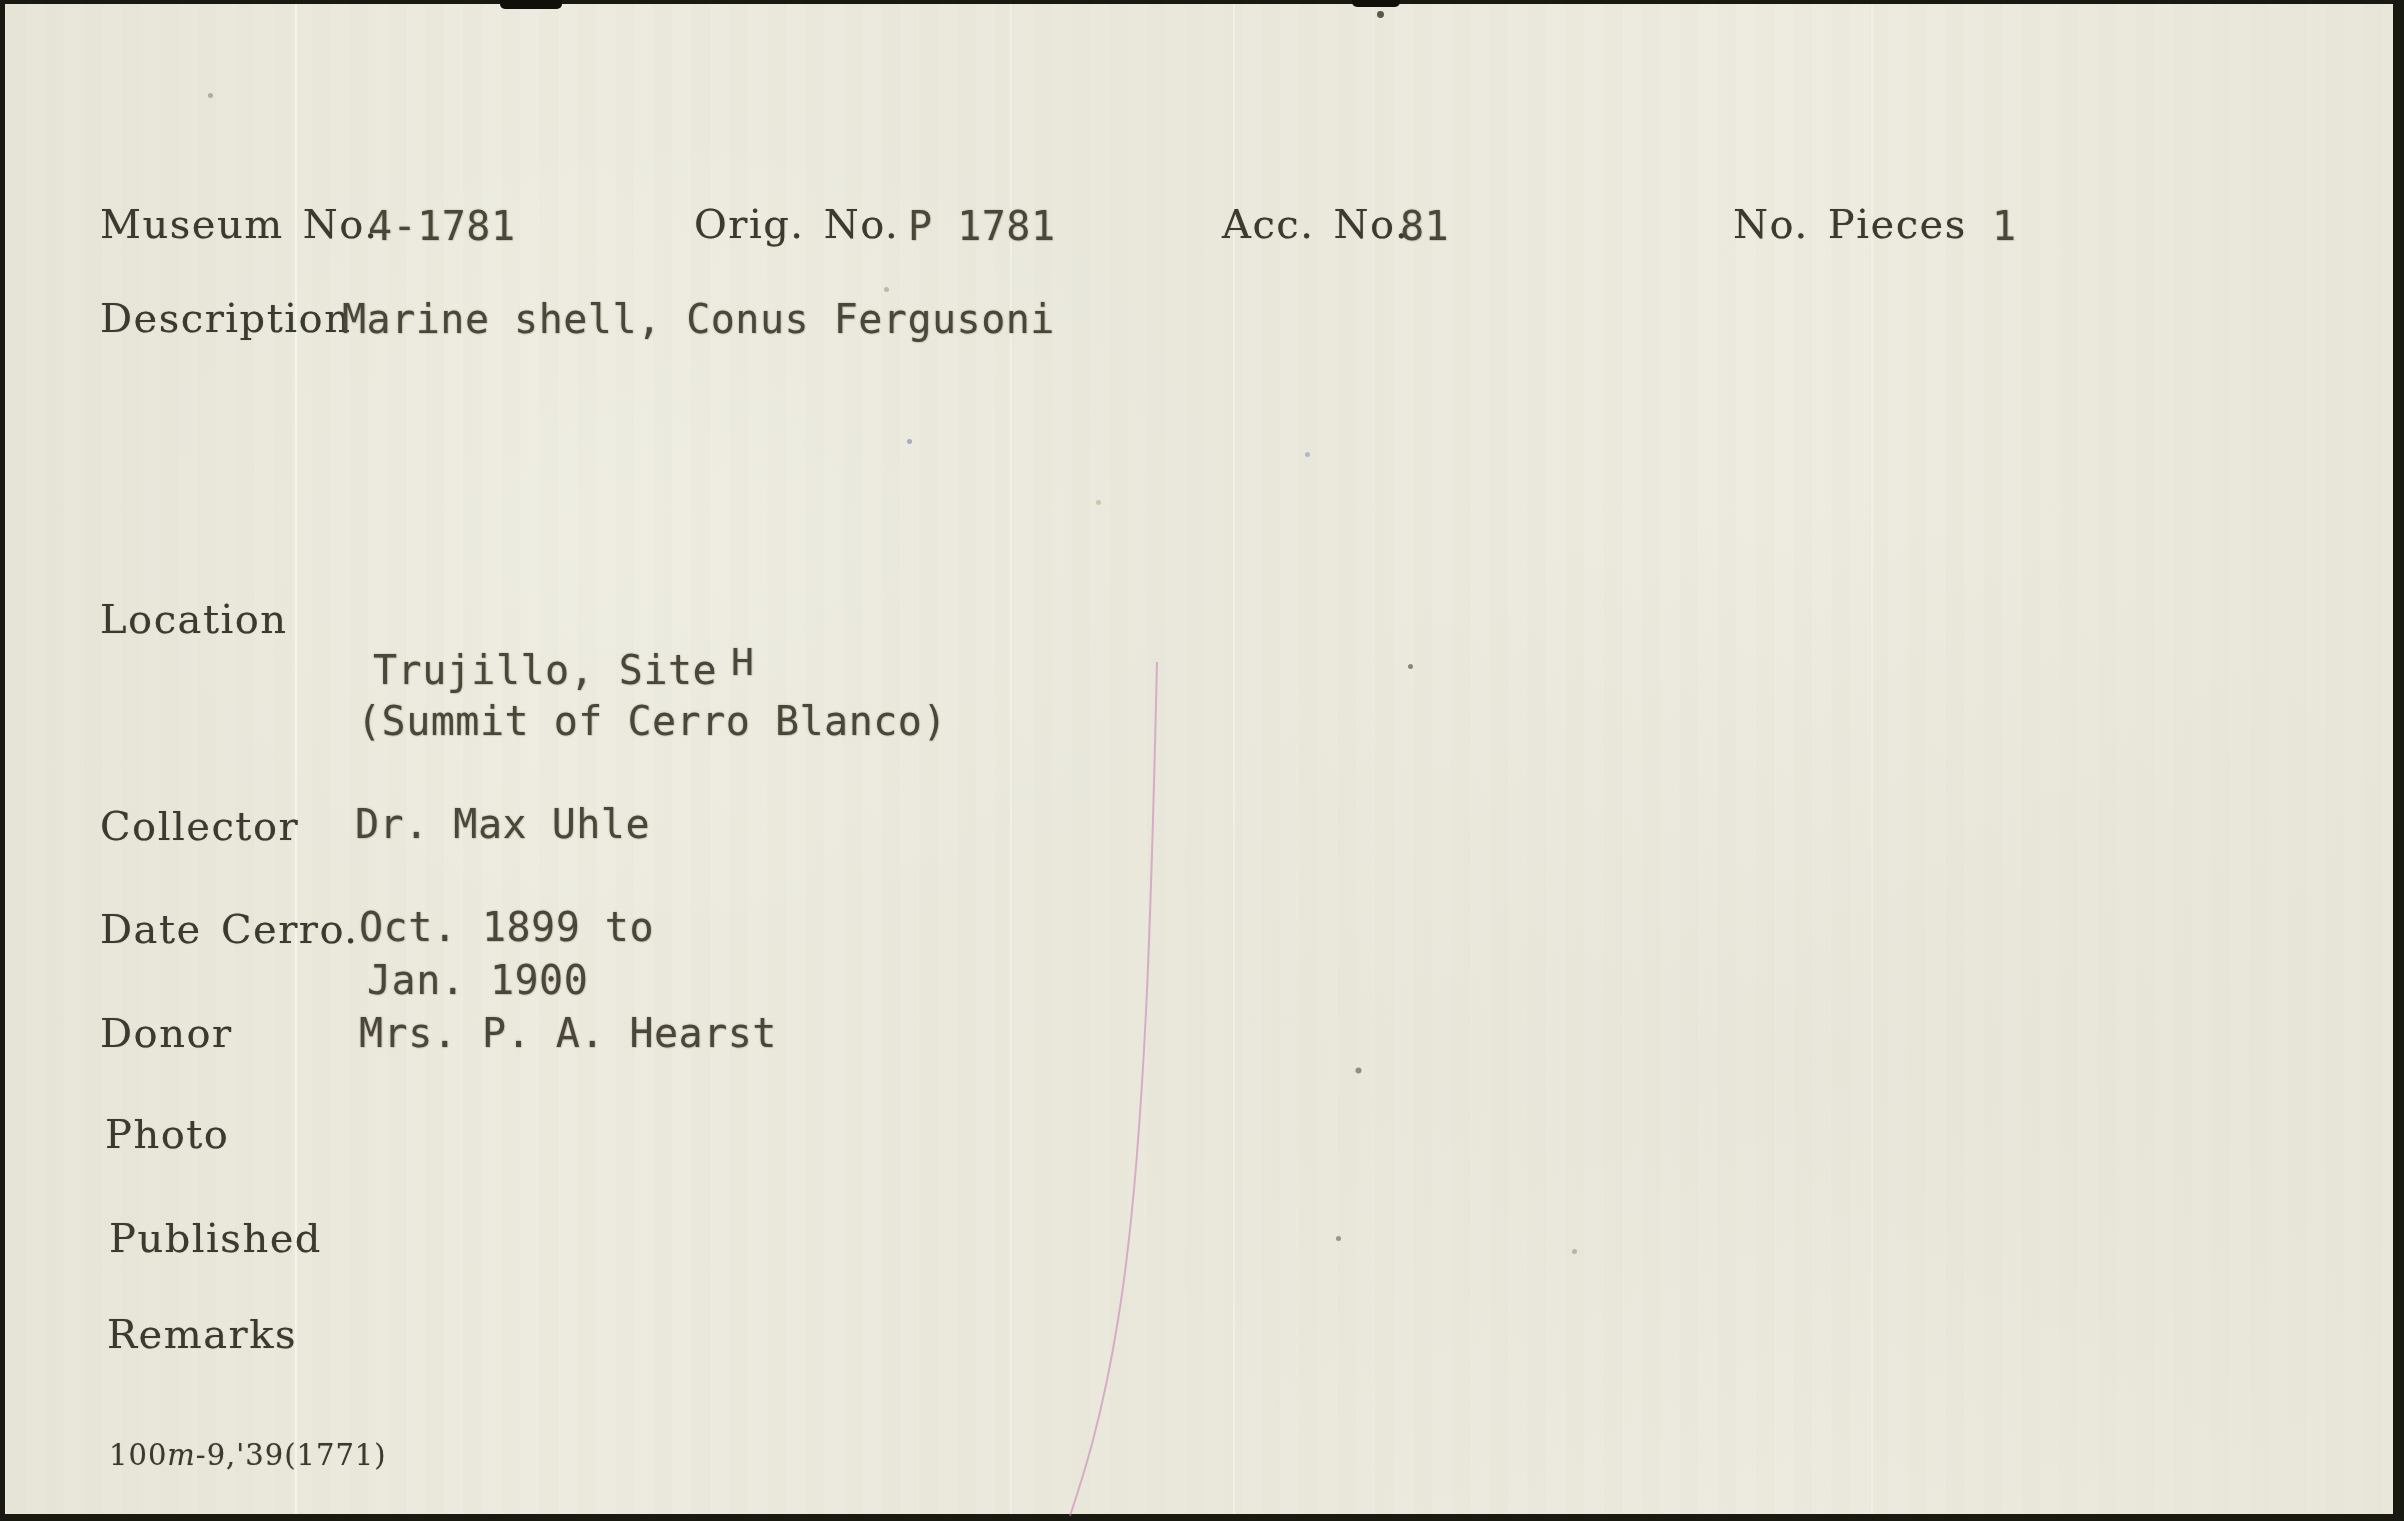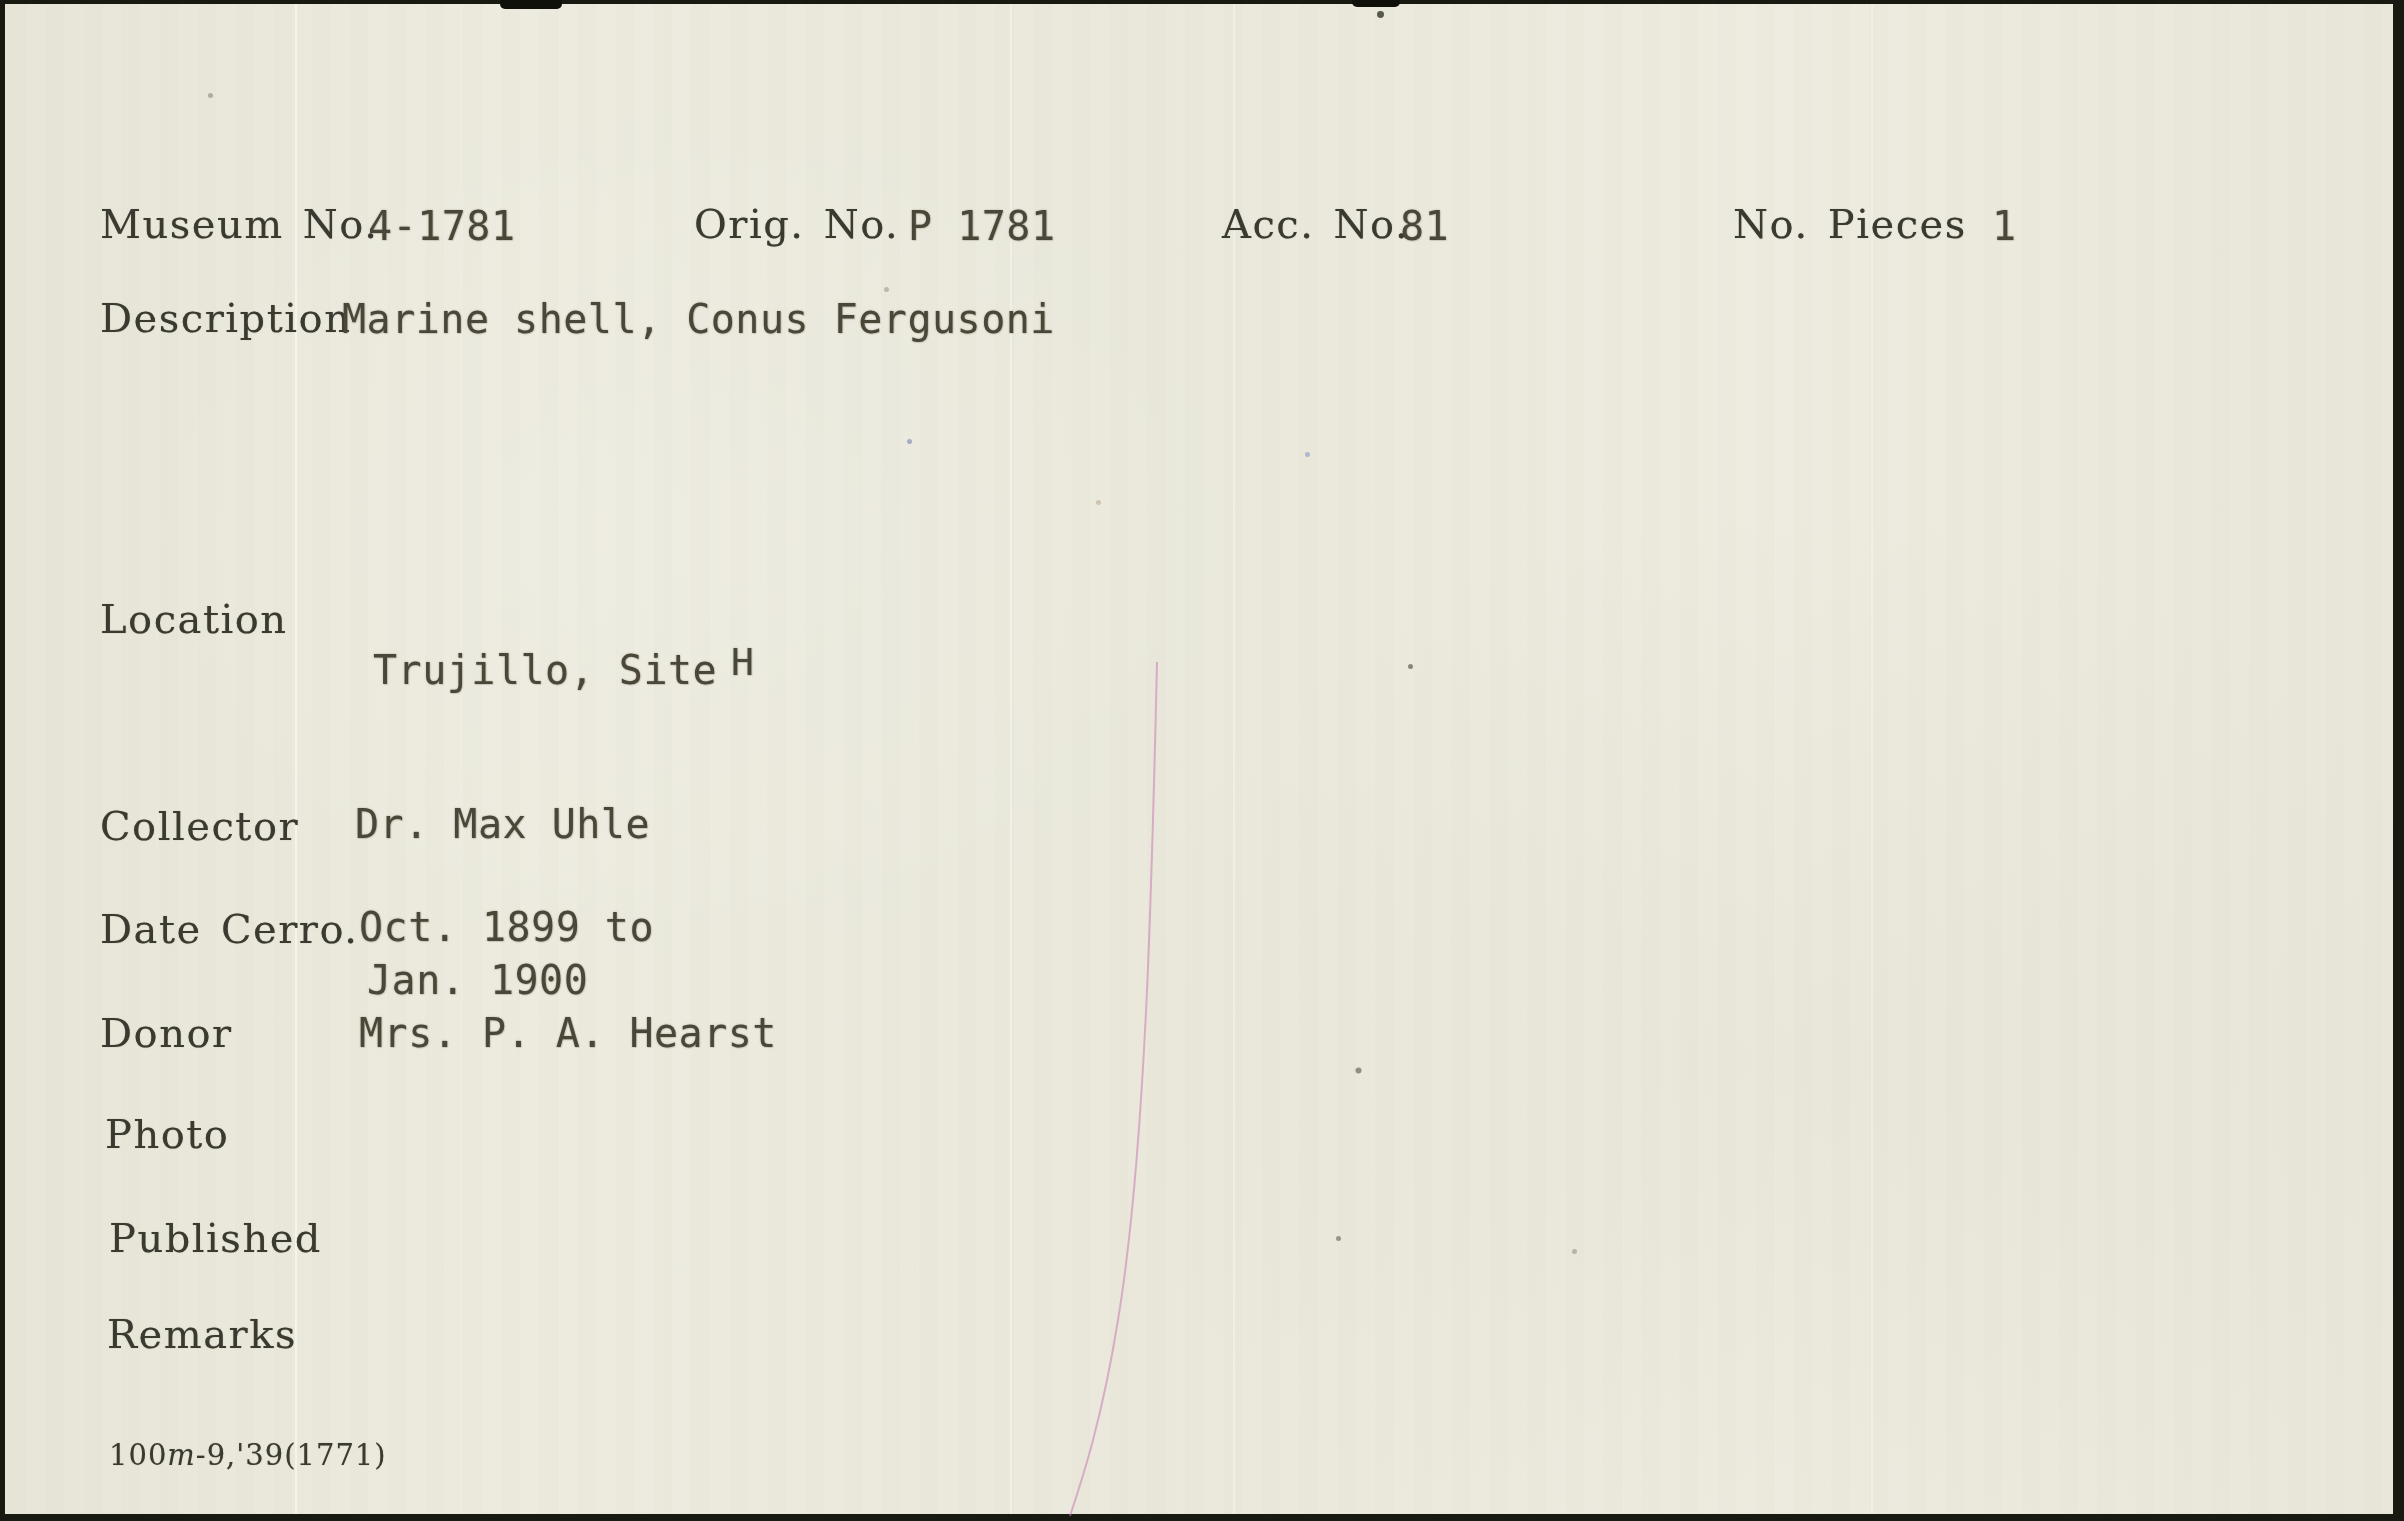--- a/index.html
+++ b/index.html
@@ -114,20 +114,21 @@
 
     <span class="pos lbl l-pieces">No. Pieces</span>
     <span class="pos typed v-pieces">1</span>
 
     <span class="pos lbl l-desc">Description</span>
     <span class="pos typed v-desc">Marine shell, Conus Fergusoni</span>
 
     <span class="pos lbl l-loc">Location</span>
     <span class="pos typed v-loc2">Trujillo, Site</span>
     <span class="pos typed v-locH">H</span>
+    <span class="pos typed v-loc3">(Summit of Cerro Blanco)</span>
 
     <span class="pos lbl l-coll">Collector</span>
     <span class="pos typed v-coll">Dr. Max Uhle</span>
 
     <span class="pos lbl l-date">Date Cerro.</span>
     <span class="pos typed v-date1">Oct. 1899 to</span>
     <span class="pos typed v-date2">Jan. 1900</span>
 
     <span class="pos lbl l-donor">Donor</span>
     <span class="pos typed v-donor">Mrs. P. A. Hearst</span>

